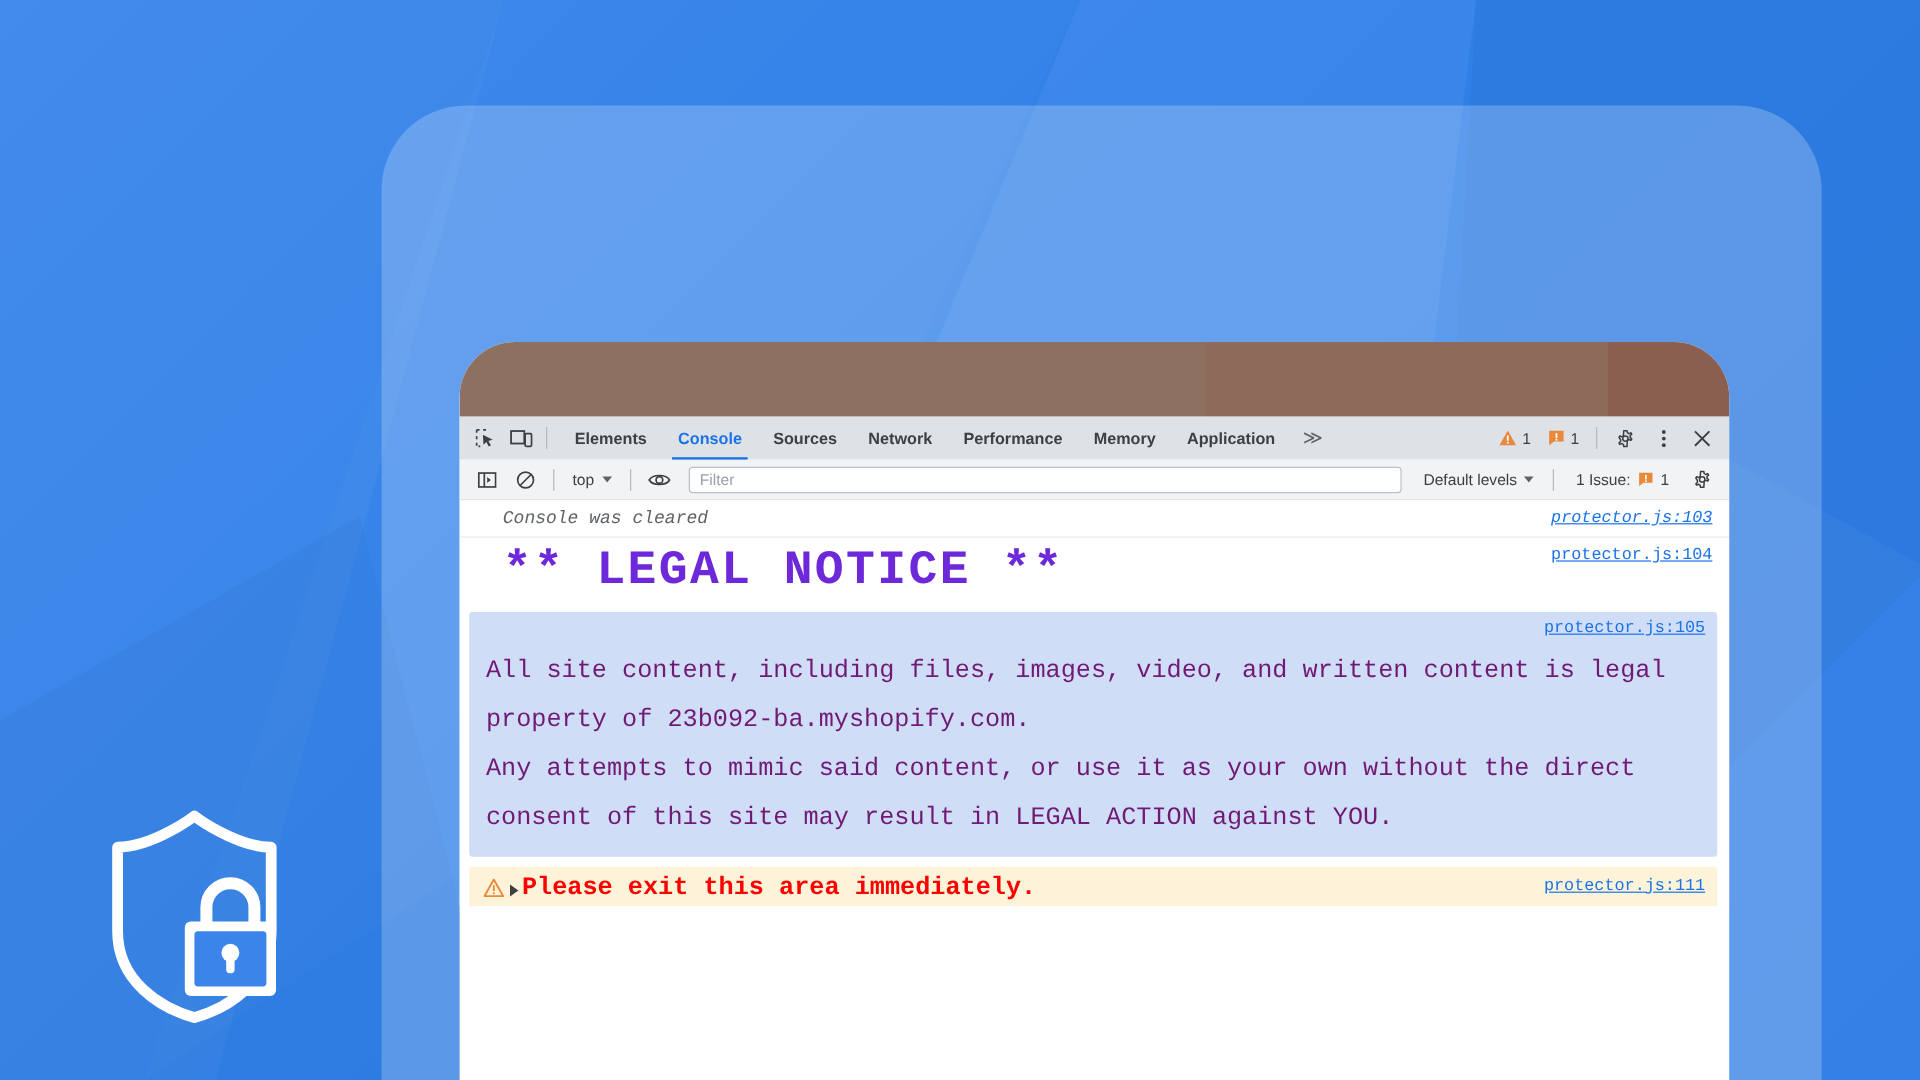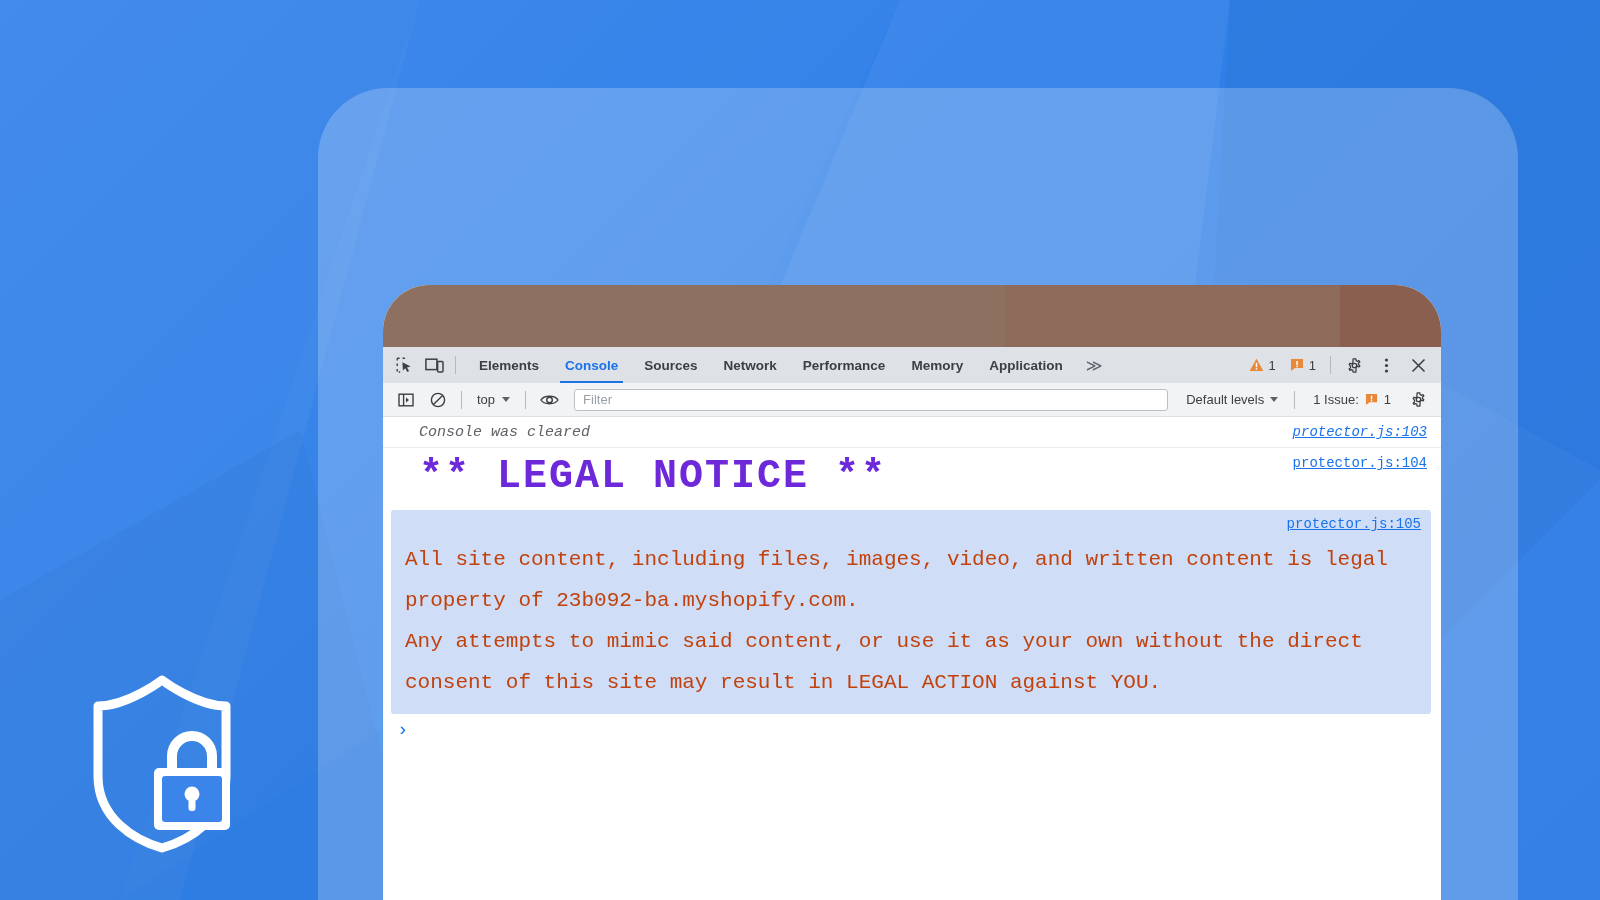--- a/index.html
+++ b/index.html
@@ -220,21 +220,21 @@
   }
   .row-info {
     background: #cfddf7;
     border-bottom: none;
     border-radius: 3px;
     margin: 4px 10px 0 8px;
     padding: 8px 14px 10px 14px;
   }
   .row-info .src { top: 6px; right: 10px; }
   .info-text {
-    color: #c2410c;
+    color: #701a75;
     font-size: 21px;
     line-height: 1.95;
     font-family: "Liberation Mono", monospace;
     white-space: pre-wrap;
     margin-top: 22px;
   }
   .row-warn {
     background: #fdf3d8;
     border-bottom: none;
     border-radius: 3px;
@@ -431,20 +431,30 @@
           <span class="notice-text">** LEGAL NOTICE **</span>
           <span class="src">protector.js:104</span>
         </div>
 
         <div class="row row-info">
           <span class="src">protector.js:105</span>
           <div class="info-text">All site content, including files, images, video, and written content is legal property of 23b092-ba.myshopify.com.
 Any attempts to mimic said content, or use it as your own without the direct consent of this site may result in LEGAL ACTION against YOU.</div>
         </div>
 
+        <div class="row row-warn">
+          <svg class="warn-icon" viewBox="0 0 15 14">
+            <path d="M7.5 0.8 L14.4 13 H0.6 Z" fill="none" stroke="#e8883a" stroke-width="1.4" stroke-linejoin="round"></path>
+            <rect x="6.8" y="5" width="1.4" height="4.2" fill="#e8883a"></rect>
+            <rect x="6.8" y="10.2" width="1.4" height="1.4" fill="#e8883a"></rect>
+          </svg>
+          <span class="disclosure"></span>
+          <span class="warn-text">Please exit this area immediately.</span>
+          <span class="src">protector.js:111</span>
+        </div>
 
         <div class="row row-prompt">
           <span class="prompt-chevron">›</span>
         </div>
 
       </div>
     </div>
   </div>
 </div>
 

